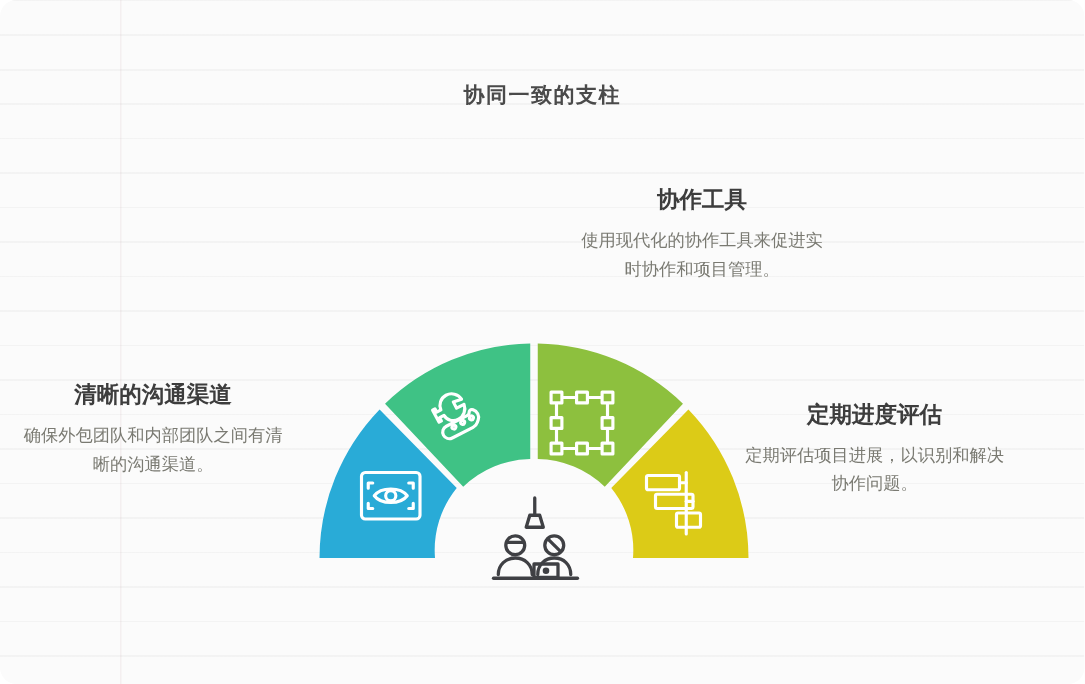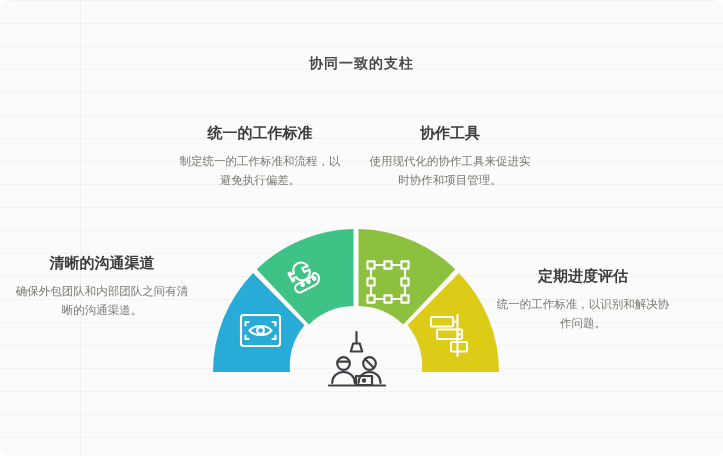--- a/index.html
+++ b/index.html
@@ -69,21 +69,21 @@
     margin-bottom: 9px;
     white-space: nowrap;
   }
   .label-desc {
     font-size: 11.5px;
     line-height: 1.65;
     color: #7a7a72;
   }
 
   #block-top-left  { left: 176px; top: 124px; width: 168px; }
-  #block-top-right { left: 366px; top: 124px; width: 168px; }
+  #block-top-right { left: 384px; top: 124px; width: 168px; }
   #block-left      { left: 14px;  top: 254px; width: 176px; }
   #block-right     { left: 492px; top: 267px; width: 182px; }
 
   #wheel {
     position: absolute;
     left: 203px;
     top: 222px;
     width: 306px;
     height: 166px;
   }
@@ -95,38 +95,34 @@
 </head>
 <body>
 
 <div id="canvas">
 
   <div id="ruled-lines"></div>
   <div id="margin-rule"></div>
 
   <div id="page-title">协同一致的支柱</div>
 
-  <div class="label-block" id="block-top-left">
-    <div class="label-title">统一的工作标准</div>
-    <div class="label-desc">制定统一的工作标准和流程，以避免执行偏差。</div>
-  </div>
 
   <div class="label-block" id="block-top-right">
     <div class="label-title">协作工具</div>
     <div class="label-desc">使用现代化的协作工具来促进实时协作和项目管理。</div>
   </div>
 
   <div class="label-block" id="block-left">
     <div class="label-title">清晰的沟通渠道</div>
     <div class="label-desc">确保外包团队和内部团队之间有清晰的沟通渠道。</div>
   </div>
 
   <div class="label-block" id="block-right">
     <div class="label-title">定期进度评估</div>
-    <div class="label-desc">统一的工作标准，以识别和解决协作问题。</div>
+    <div class="label-desc">定期评估项目进展，以识别和解决协作问题。</div>
   </div>
 
   <div id="wheel">
     <svg width="306" height="166" viewBox="0 0 306 166" xmlns="http://www.w3.org/2000/svg">
 
       <g>
         <path d="M 10.00 150.00
                  A 143 143 0 0 1 50.06 50.93
                  L 101.49 103.25
                  A 66 66 0 0 0 87.00 150.00

